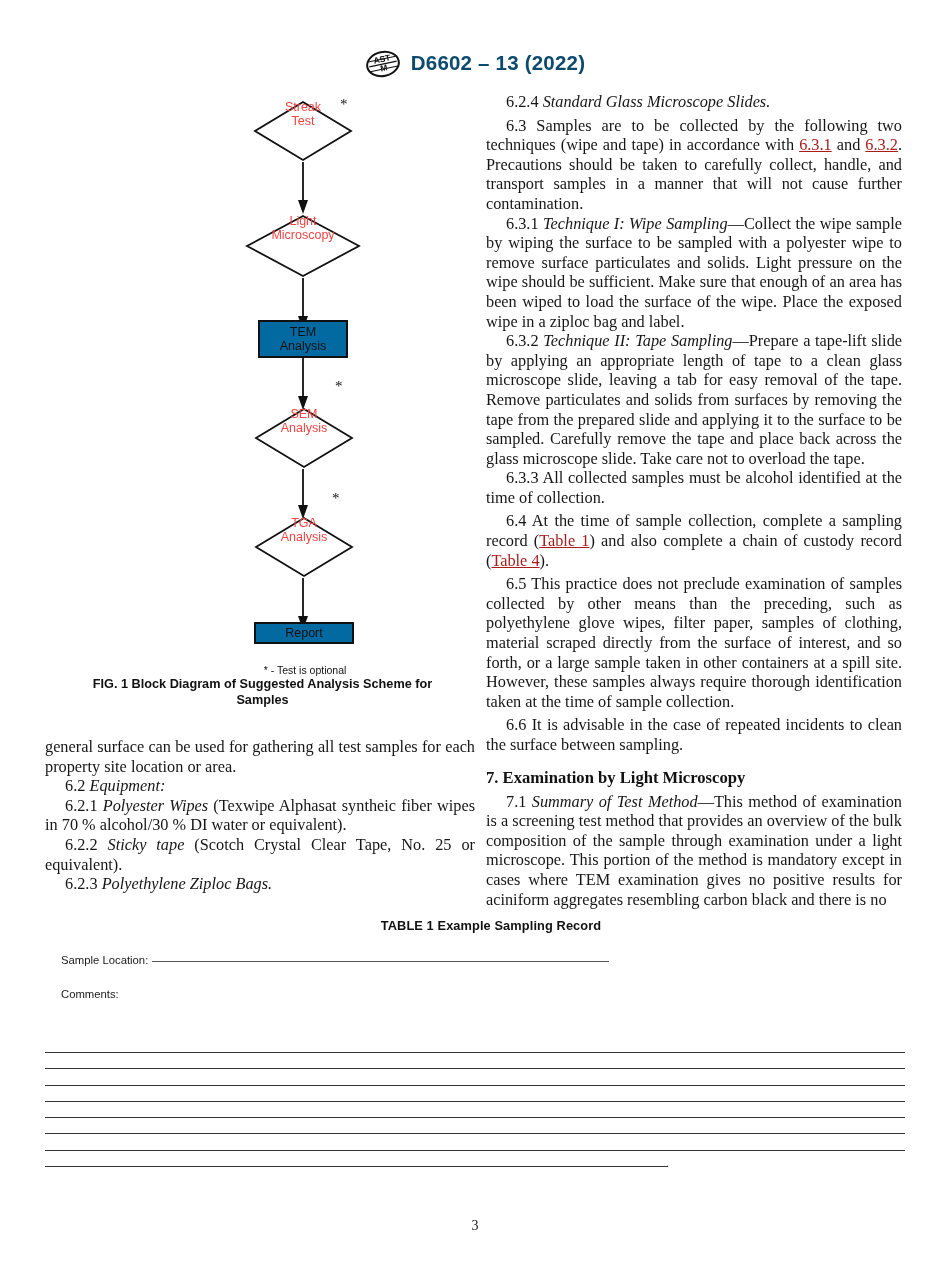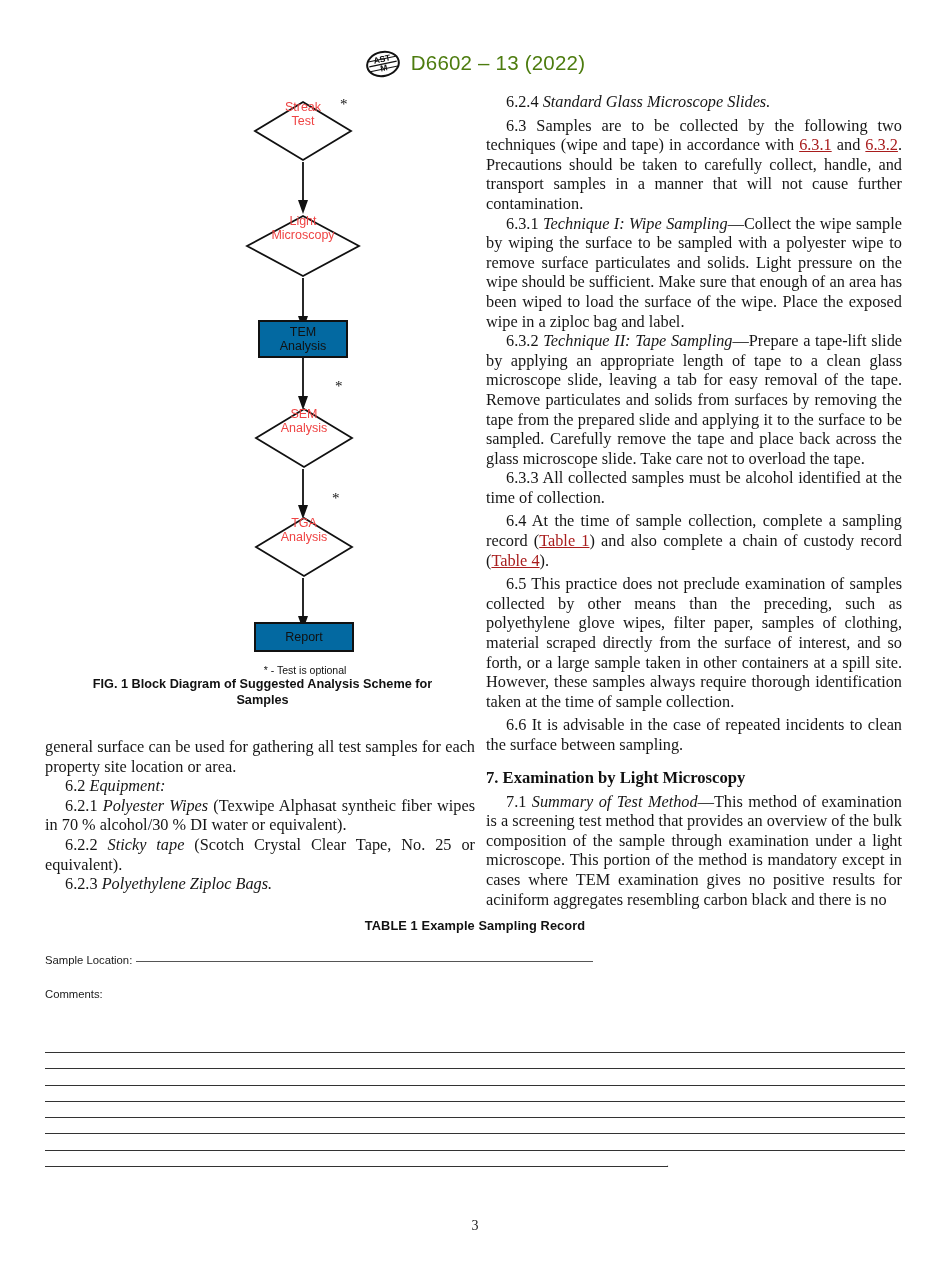--- a/index.html
+++ b/index.html
@@ -30,24 +30,24 @@
   }
   .astm-logo {
     width: 36px;
     height: 30px;
     display: inline-block;
     position: relative;
     top: 1px;
   }
   .header-title {
     font-family: "Liberation Sans", sans-serif;
-    font-weight: normal;
+    font-weight: bold;
     font-size: 20.5px;
     letter-spacing: 0.2px;
-    color: #4d7c0f;
+    color: #0c4a6e;
   }
 
   
   .col-left {
     position: absolute;
     left: 45px;
     top: 92px;
     width: 430px;
   }
   .col-right {
@@ -159,21 +159,21 @@
   .left-text {
     position: absolute;
     left: 45px;
     top: 737px;
     width: 430px;
   }
 
   
   .table-block {
     position: absolute;
-    left: 45px;
+    left: 61px;
     top: 918px;
     width: 860px;
   }
   .table-title {
     font-family: "Liberation Sans", sans-serif;
     font-weight: bold;
     font-size: 12.8px;
     text-align: center;
     color: #111;
     margin-bottom: 21px;
@@ -342,21 +342,21 @@
       </div>
     </div>
 
     <span class="arrow" style="left:250px; top:486px;">
       <svg width="16" height="52" viewBox="0 0 16 52">
         <line x1="8" y1="0" x2="8" y2="42" stroke="#111" stroke-width="1.8"></line>
         <polygon points="8,52 3,38 13,38" fill="#111"></polygon>
       </svg>
     </span>
 
-    <div class="node node-rect" style="left:209px; top:530px; width:100px; height:30px;">
+    <div class="node node-rect" style="left:209px; top:530px; width:100px; height:22px;">
       <span>Report</span>
     </div>
 
     <div class="fig-note" style="left:110px; top:572px; width:300px;">* - Test is optional</div>
   </div>
 </div>
 
 <div class="fig-caption">
   <span>FIG. 1 Block Diagram of Suggested Analysis Scheme for</span><br>
   <span>Samples</span>

